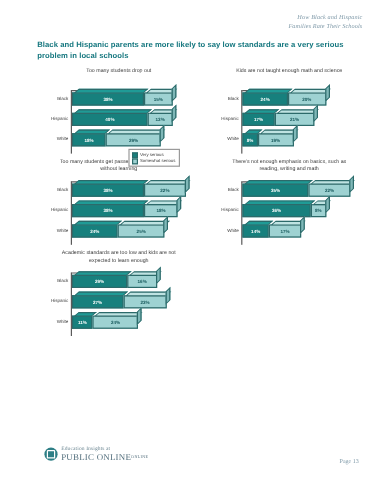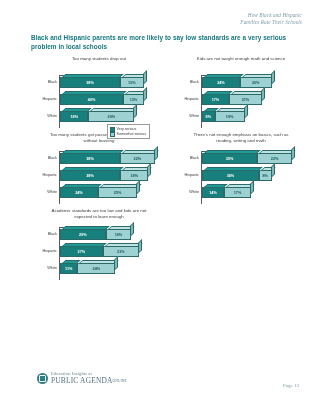--- a/index.html
+++ b/index.html
@@ -407,19 +407,19 @@
           </div>
         </div>
       </div>
     </div>
 
   <div class="footer">
     <div class="logo">
       <div class="logo-mark"></div>
       <div class="logo-text">
         <div class="logo-line1">Education Insights at</div>
-        <div class="logo-line2"><span>PUBLIC AGENDA</span><span class="sub">ONLINE</span></div>
+        <div class="logo-line2"><span>PUBLIC ONLINE</span><span class="sub">ONLINE</span></div>
       </div>
     </div>
     <div class="pagenum">Page 13</div>
   </div>
 
 </div>
 
 </body></html>

